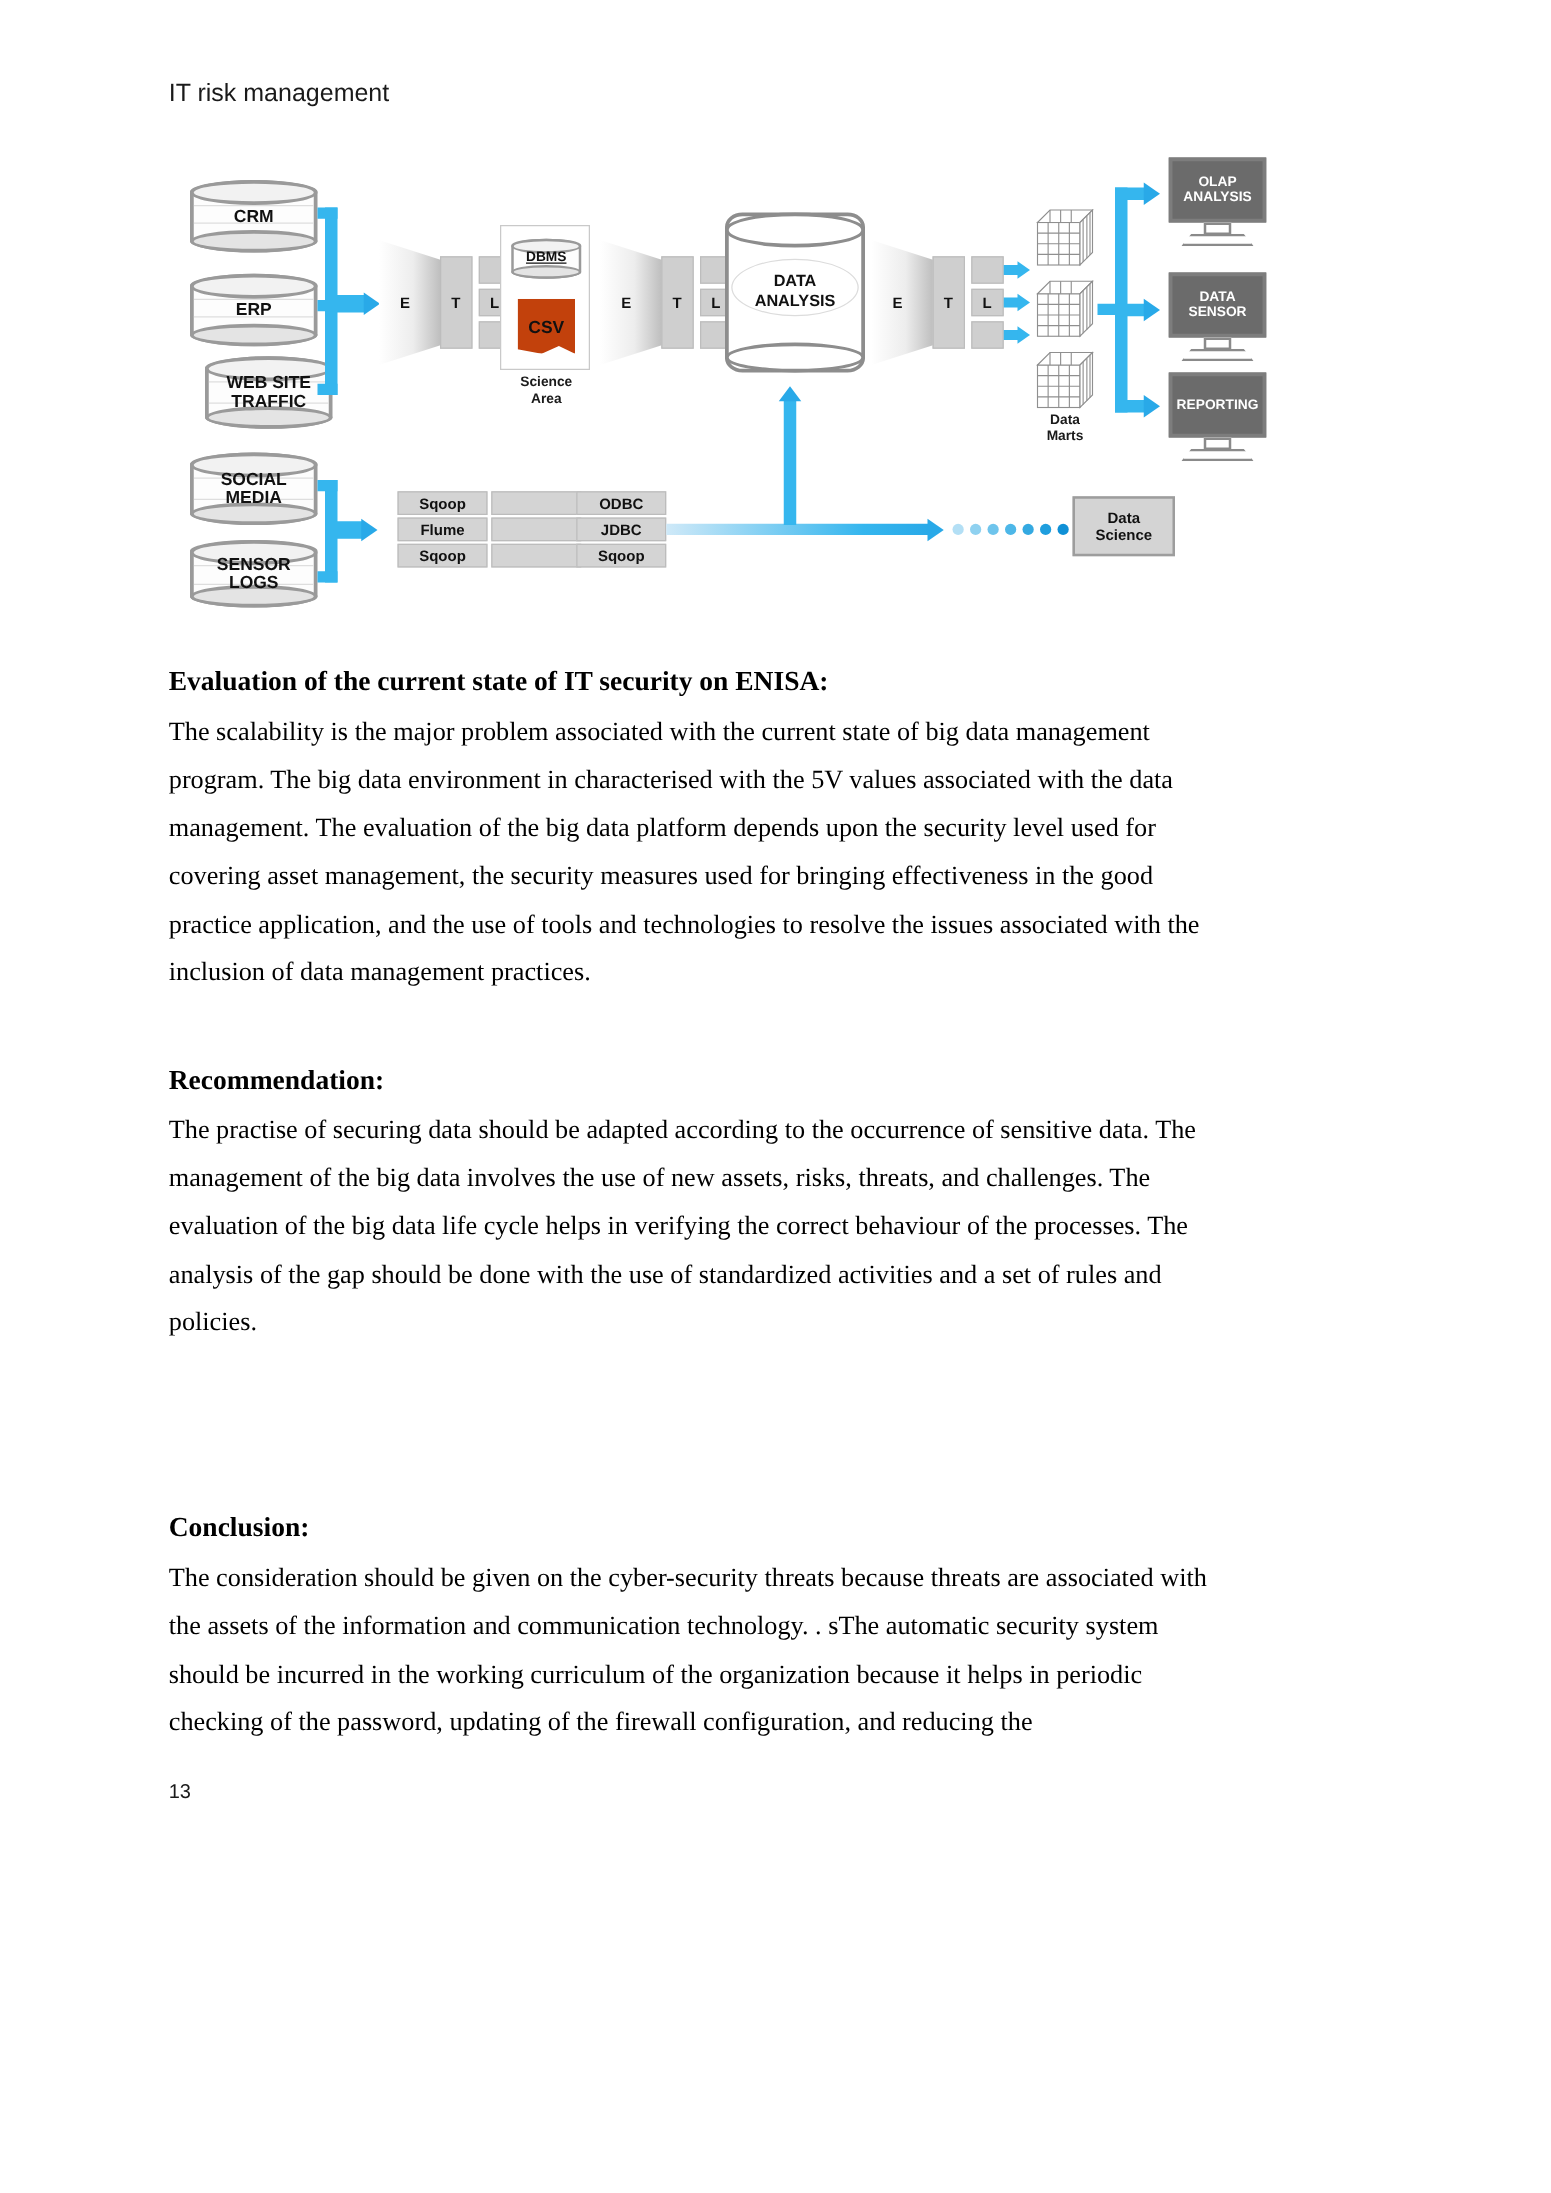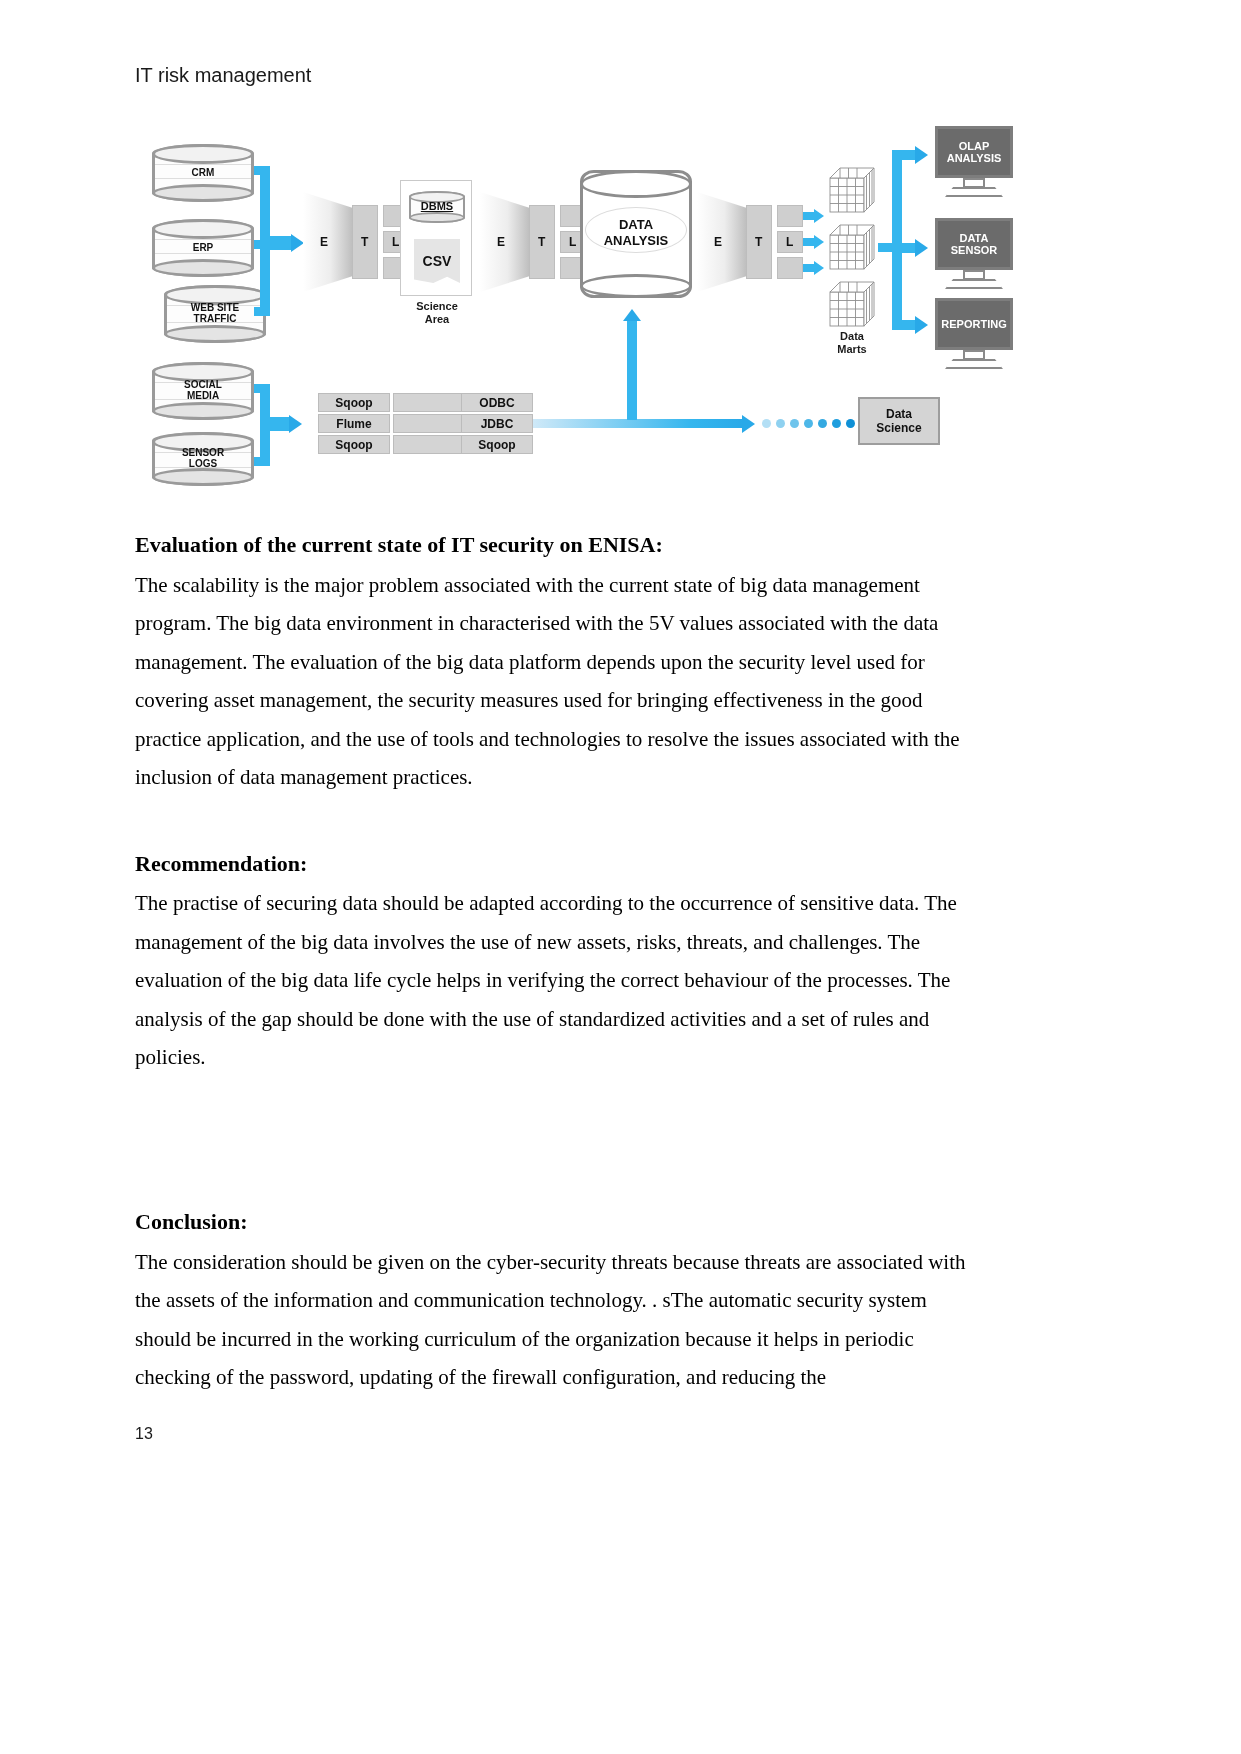--- a/index.html
+++ b/index.html
@@ -75,21 +75,21 @@
     background: #e4e4e4;
     box-sizing: border-box;
   }
   .cyl .cyl-text {
     position: absolute;
     left: 0; right: 0;
     top: 50%;
     transform: translateY(-52%);
     text-align: center;
     font-family: "Liberation Sans", sans-serif;
-    font-size: 10px;
+    font-size: 14px;
     font-weight: 600;
     color: #111;
     line-height: 1.05;
     z-index: 3;
   }
   .cyl-lines {
     position: absolute;
     left: 0; right: 0; top: 0; bottom: 0;
     overflow: hidden;
     border-radius: 50% / 16%;
@@ -151,21 +151,21 @@
 
   
   .staging-box {
     position: absolute;
     border: 1px solid #c9c9c9;
     background: #fff;
     box-sizing: border-box;
   }
   .csv-shape {
     position: absolute;
-    background: #e5e5e5;
+    background: #c2410c;
     text-decoration: underline;
   }
   .csv-text {
     position: absolute;
     left: 0; right: 0;
     top: 14px;
     text-align: center;
     font-family: "Liberation Sans", sans-serif;
     font-weight: bold;
     font-size: 14px;

